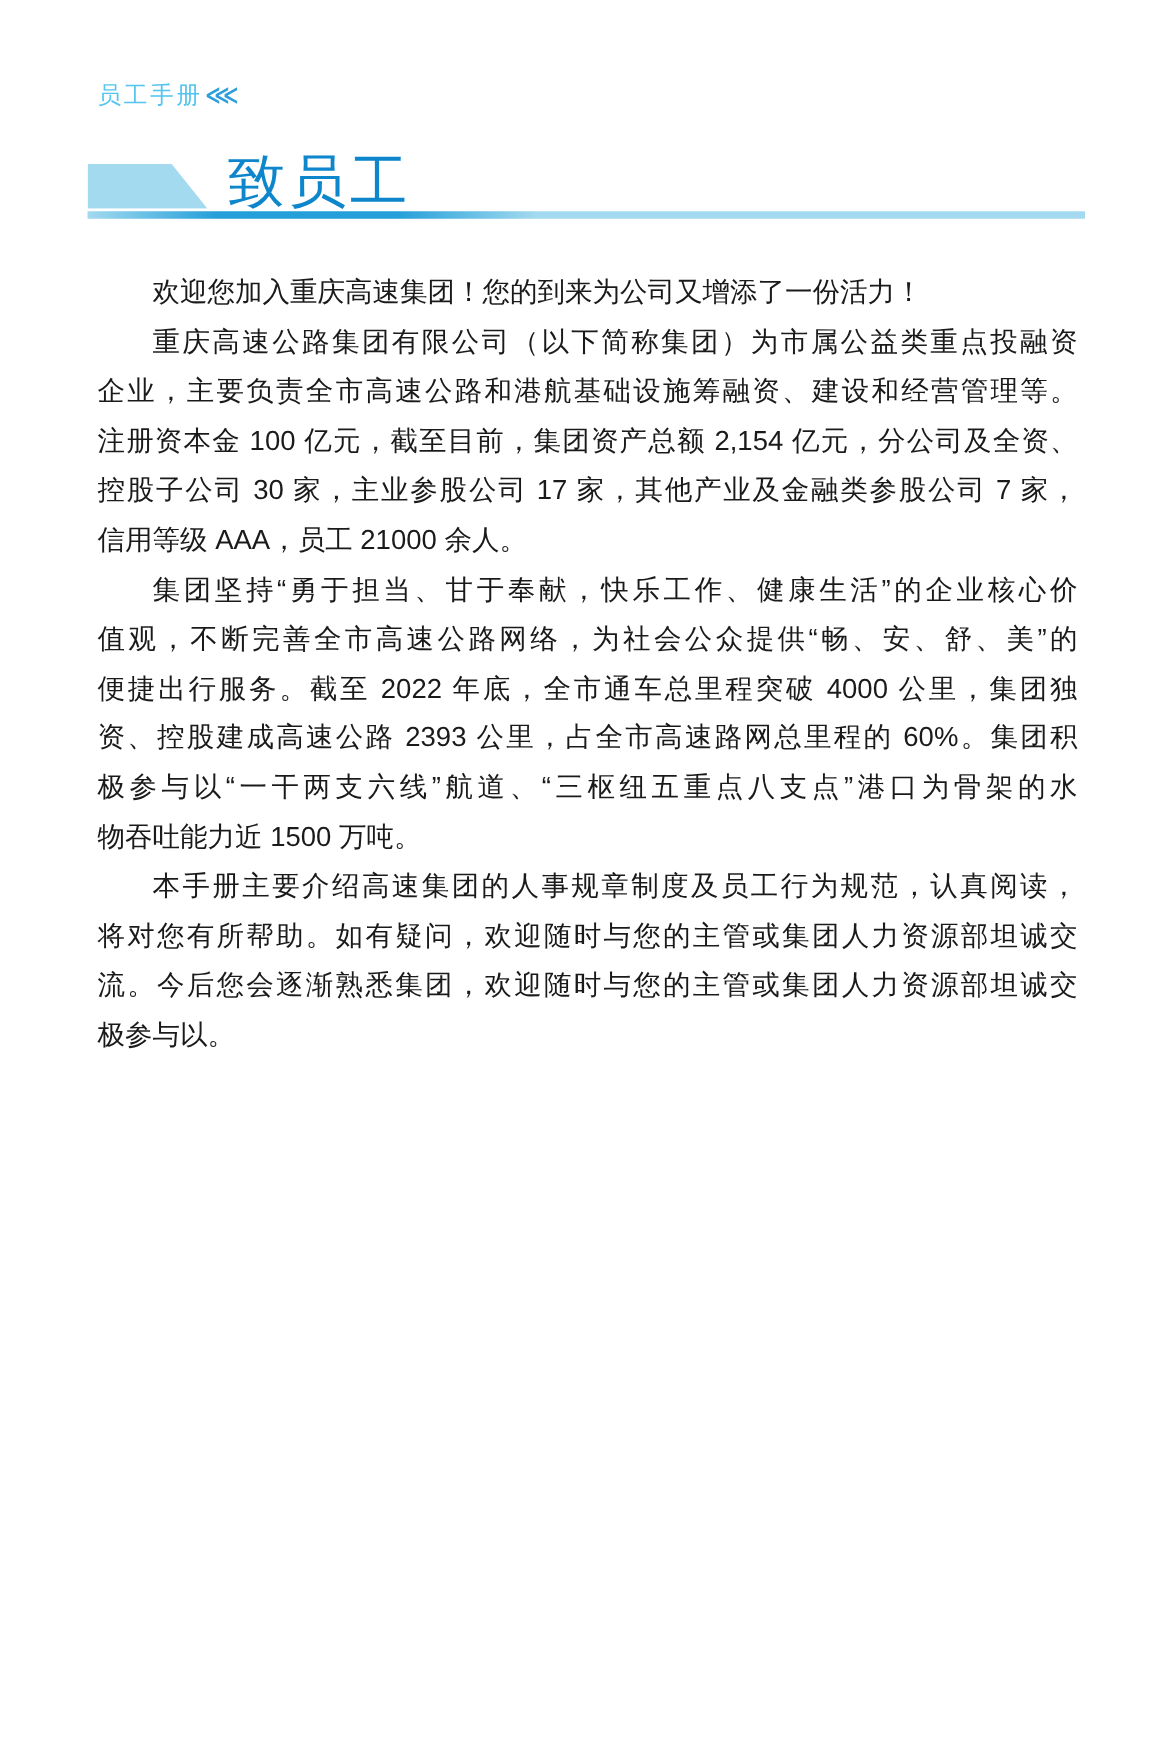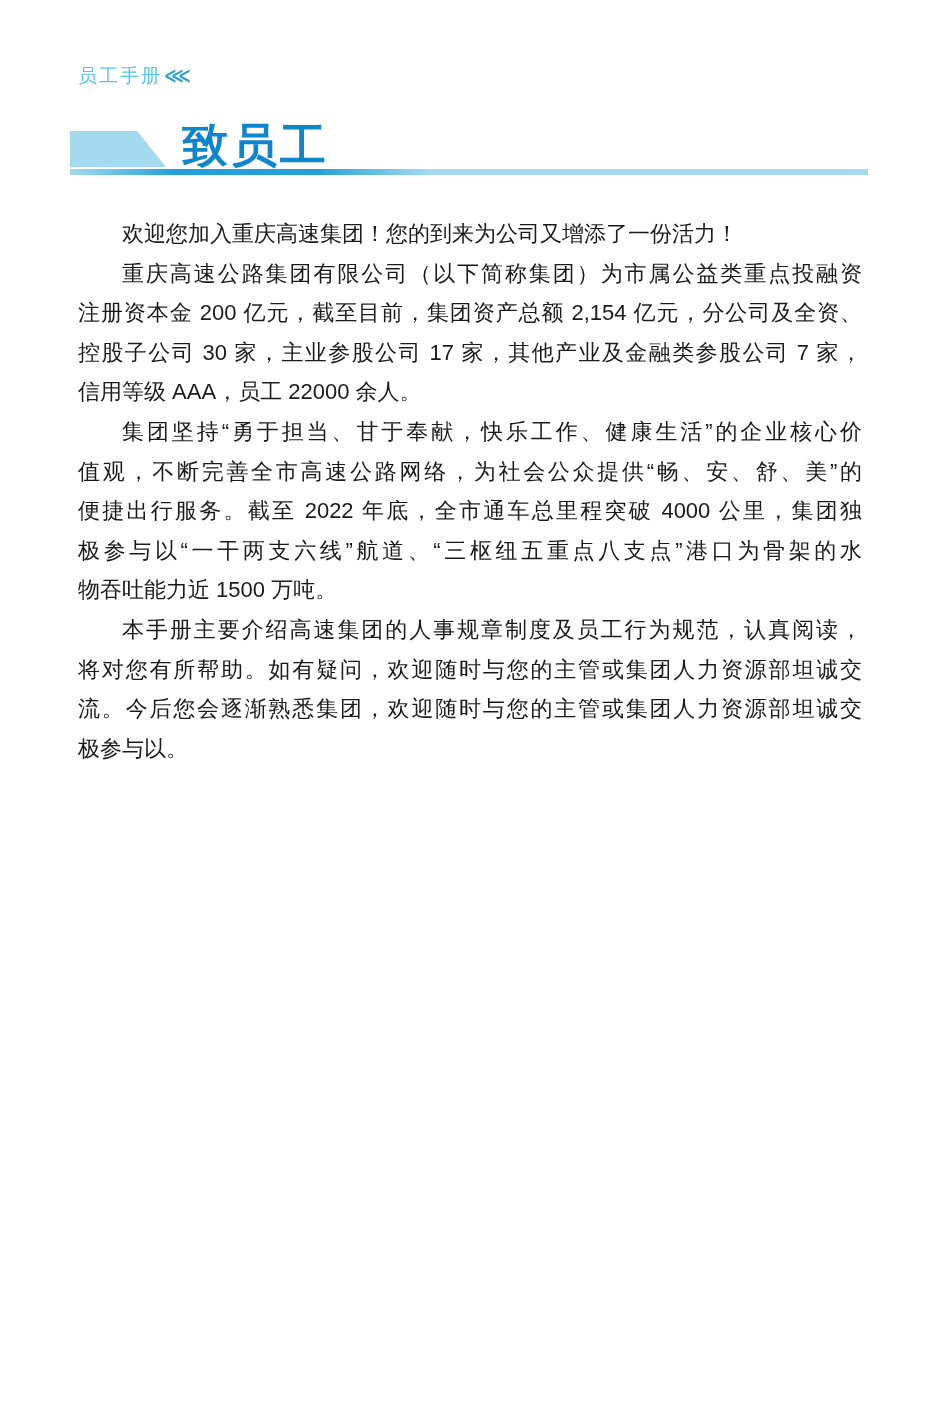--- a/index.html
+++ b/index.html
@@ -46,21 +46,21 @@
     width: 798px;
     height: 6px;
     background: linear-gradient(90deg,
       #a3daef 0%, #249fd9 13%, #249fd9 31%, #a3daef 45%, #a3daef 100%);
   }
   .page-title {
     position: absolute;
     left: 182px;
     top: 122px;
     font-size: 46px;
-    font-weight: bold;
+    font-weight: normal;
     letter-spacing: 3px;
     color: #0e86cb;
     line-height: 1;
   }
 
   
   .body-text {
     position: absolute;
     left: 78px;
     top: 214px;
@@ -94,26 +94,28 @@
     <span>员工手册</span><span class="chevrons">⋘</span>
   </div>
 
   <div class="title-accent"></div>
   <div class="title-underline"></div>
   <div class="page-title">致员工</div>
 
   <div class="body-text" id="body-text">
       <div class="line indent no-justify">欢迎您加入重庆高速集团！您的到来为公司又增添了一份活力！</div>
       <div class="line indent">重庆高速公路集团有限公司（以下简称集团）为市属公益类重点投融资</div>
-      <div class="line">注册资本金 200 亿元，截至目前，集团资产总额 2,154 亿元，分公司及全资、</div>
+      <div class="line">企业，主要负责全市高速公路和港航基础设施筹融资、建设和经营管理等。</div>
+      <div class="line">注册资本金 100 亿元，截至目前，集团资产总额 2,154 亿元，分公司及全资、</div>
       <div class="line">控股子公司 30 家，主业参股公司 17 家，其他产业及金融类参股公司 7 家，</div>
-      <div class="line no-justify">信用等级 AAA，员工 22000 余人。</div>
+      <div class="line no-justify">信用等级 AAA，员工 21000 余人。</div>
       <div class="line indent">集团坚持“勇于担当、甘于奉献，快乐工作、健康生活”的企业核心价</div>
       <div class="line">值观，不断完善全市高速公路网络，为社会公众提供“畅、安、舒、美”的</div>
       <div class="line">便捷出行服务。截至 2022 年底，全市通车总里程突破 4000 公里，集团独</div>
+      <div class="line">资、控股建成高速公路 2393 公里，占全市高速路网总里程的 60%。集团积</div>
       <div class="line">极参与以“一干两支六线”航道、“三枢纽五重点八支点”港口为骨架的水</div>
       <div class="line no-justify">物吞吐能力近 1500 万吨。</div>
       <div class="line indent">本手册主要介绍高速集团的人事规章制度及员工行为规范，认真阅读，</div>
       <div class="line">将对您有所帮助。如有疑问，欢迎随时与您的主管或集团人力资源部坦诚交</div>
       <div class="line">流。今后您会逐渐熟悉集团，欢迎随时与您的主管或集团人力资源部坦诚交</div>
       <div class="line no-justify">极参与以。</div>
     </div>
 
 </div>
 

